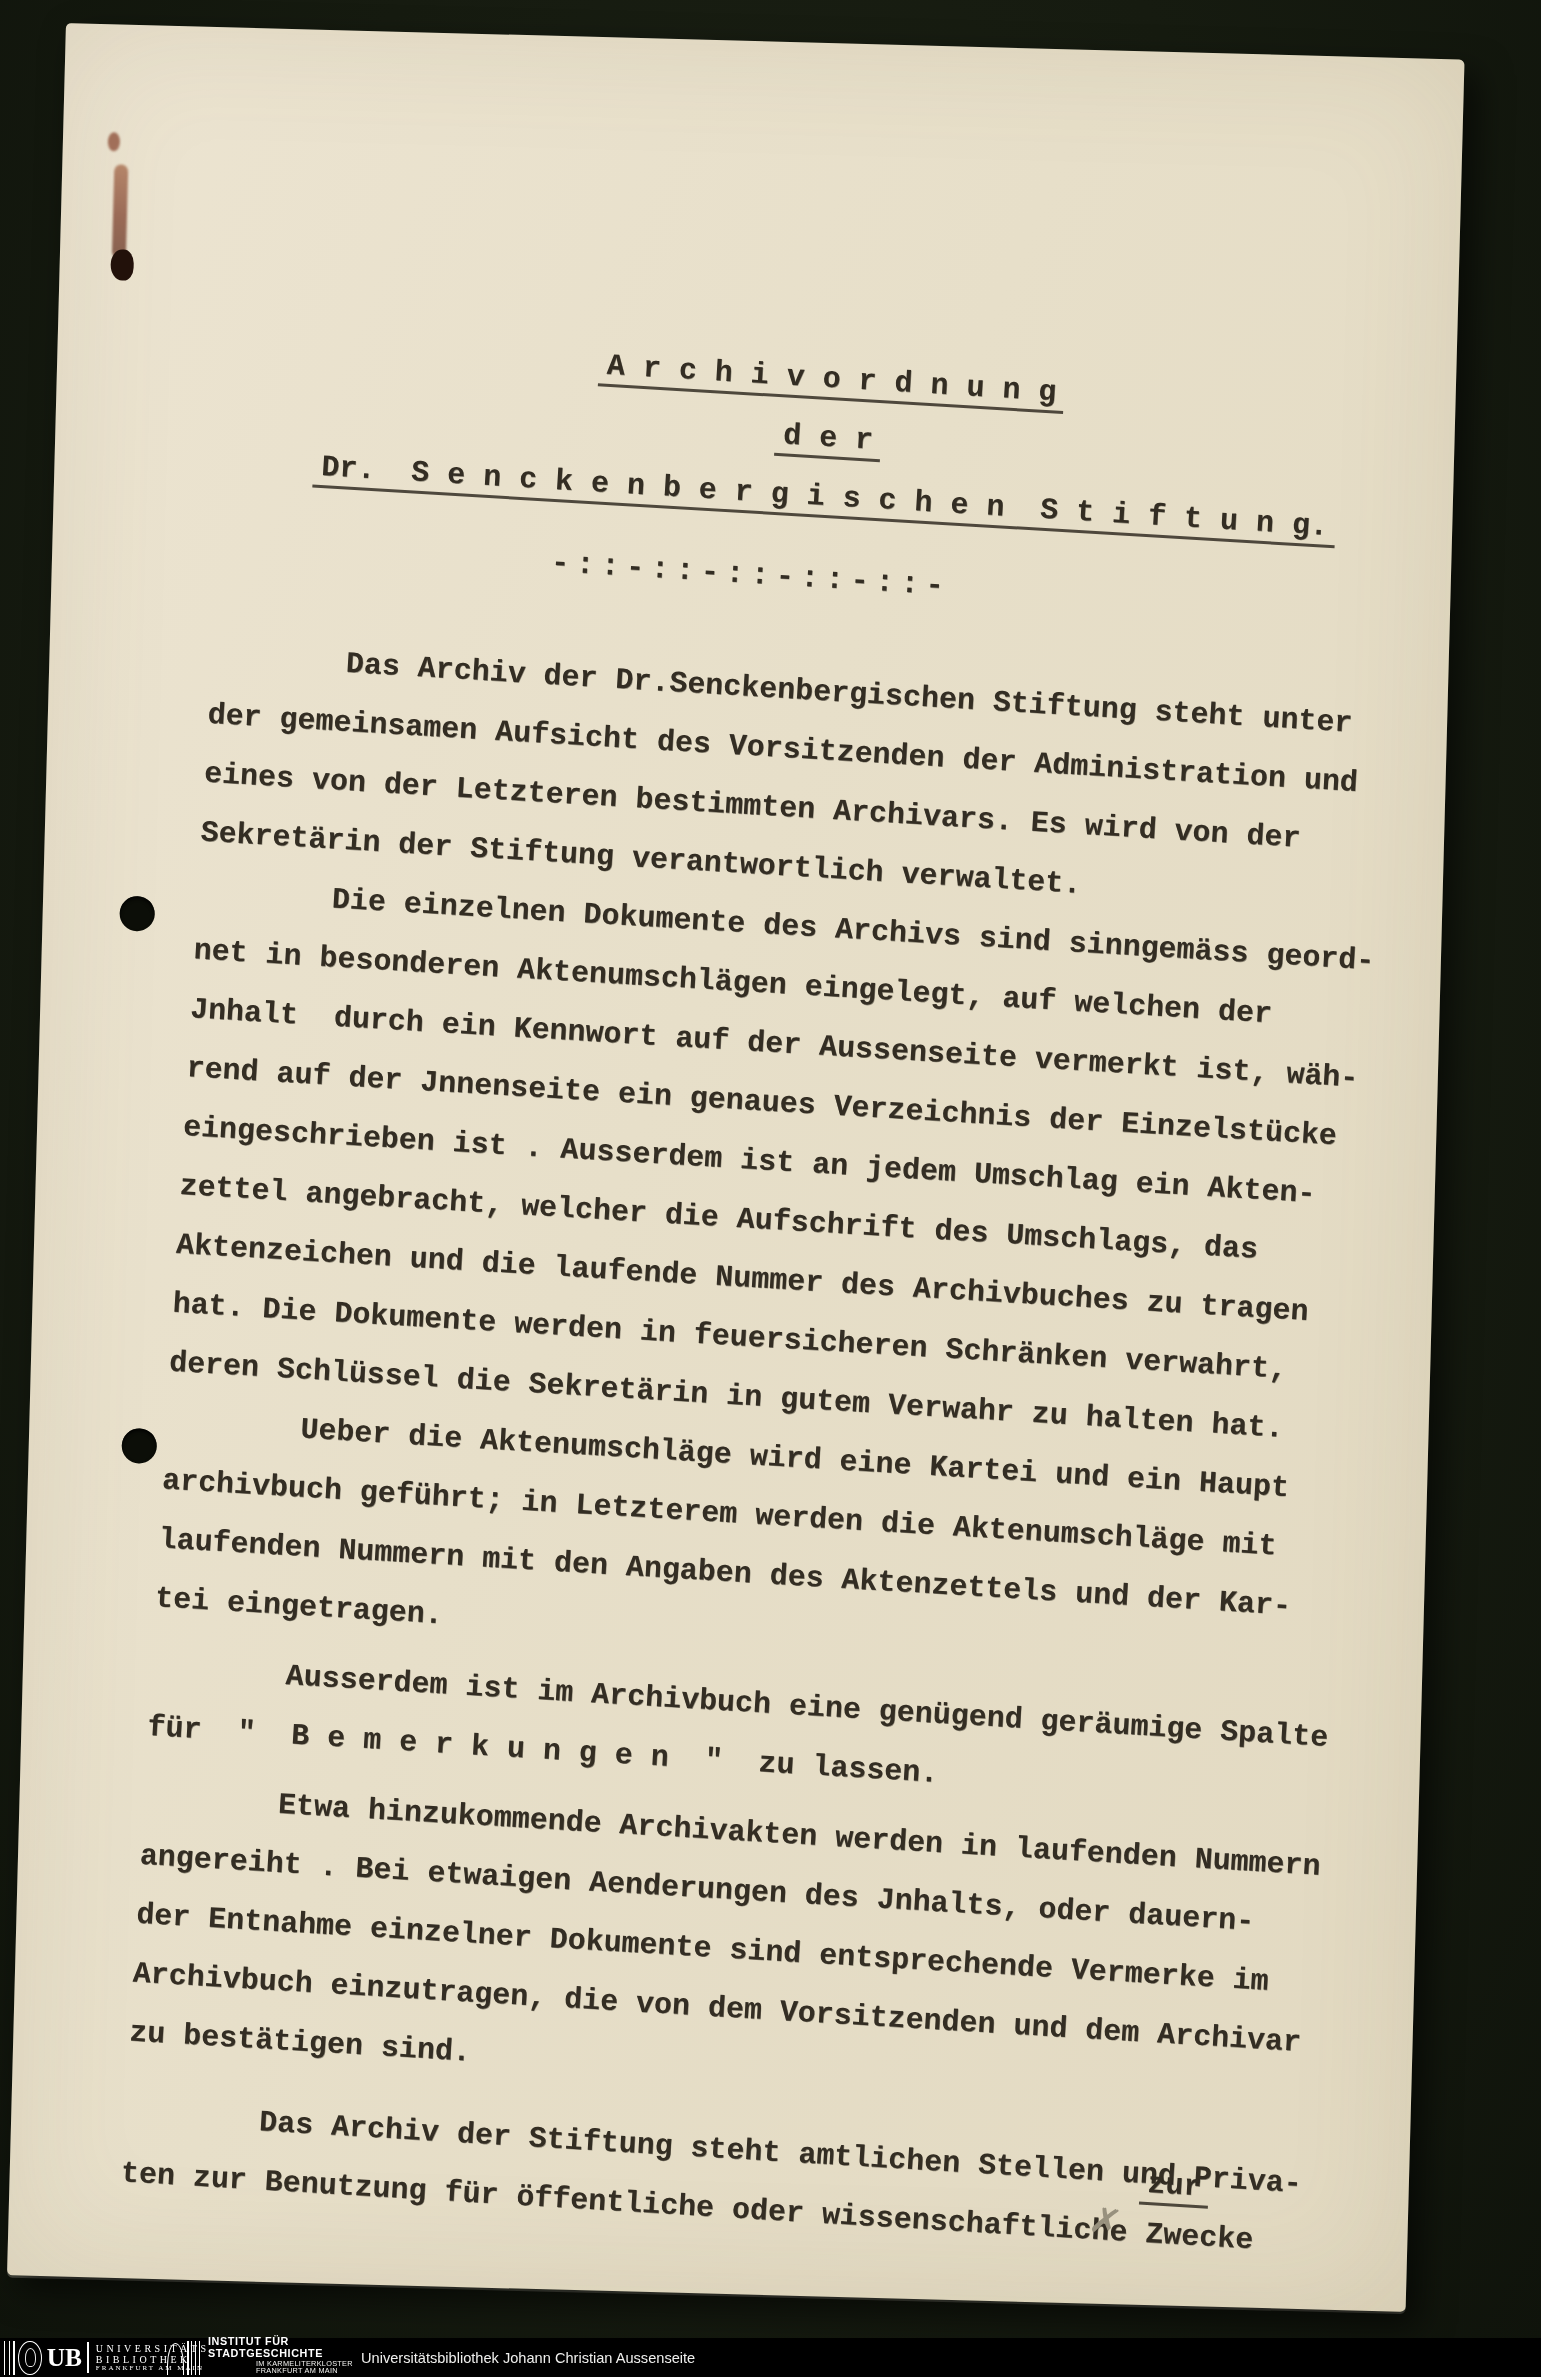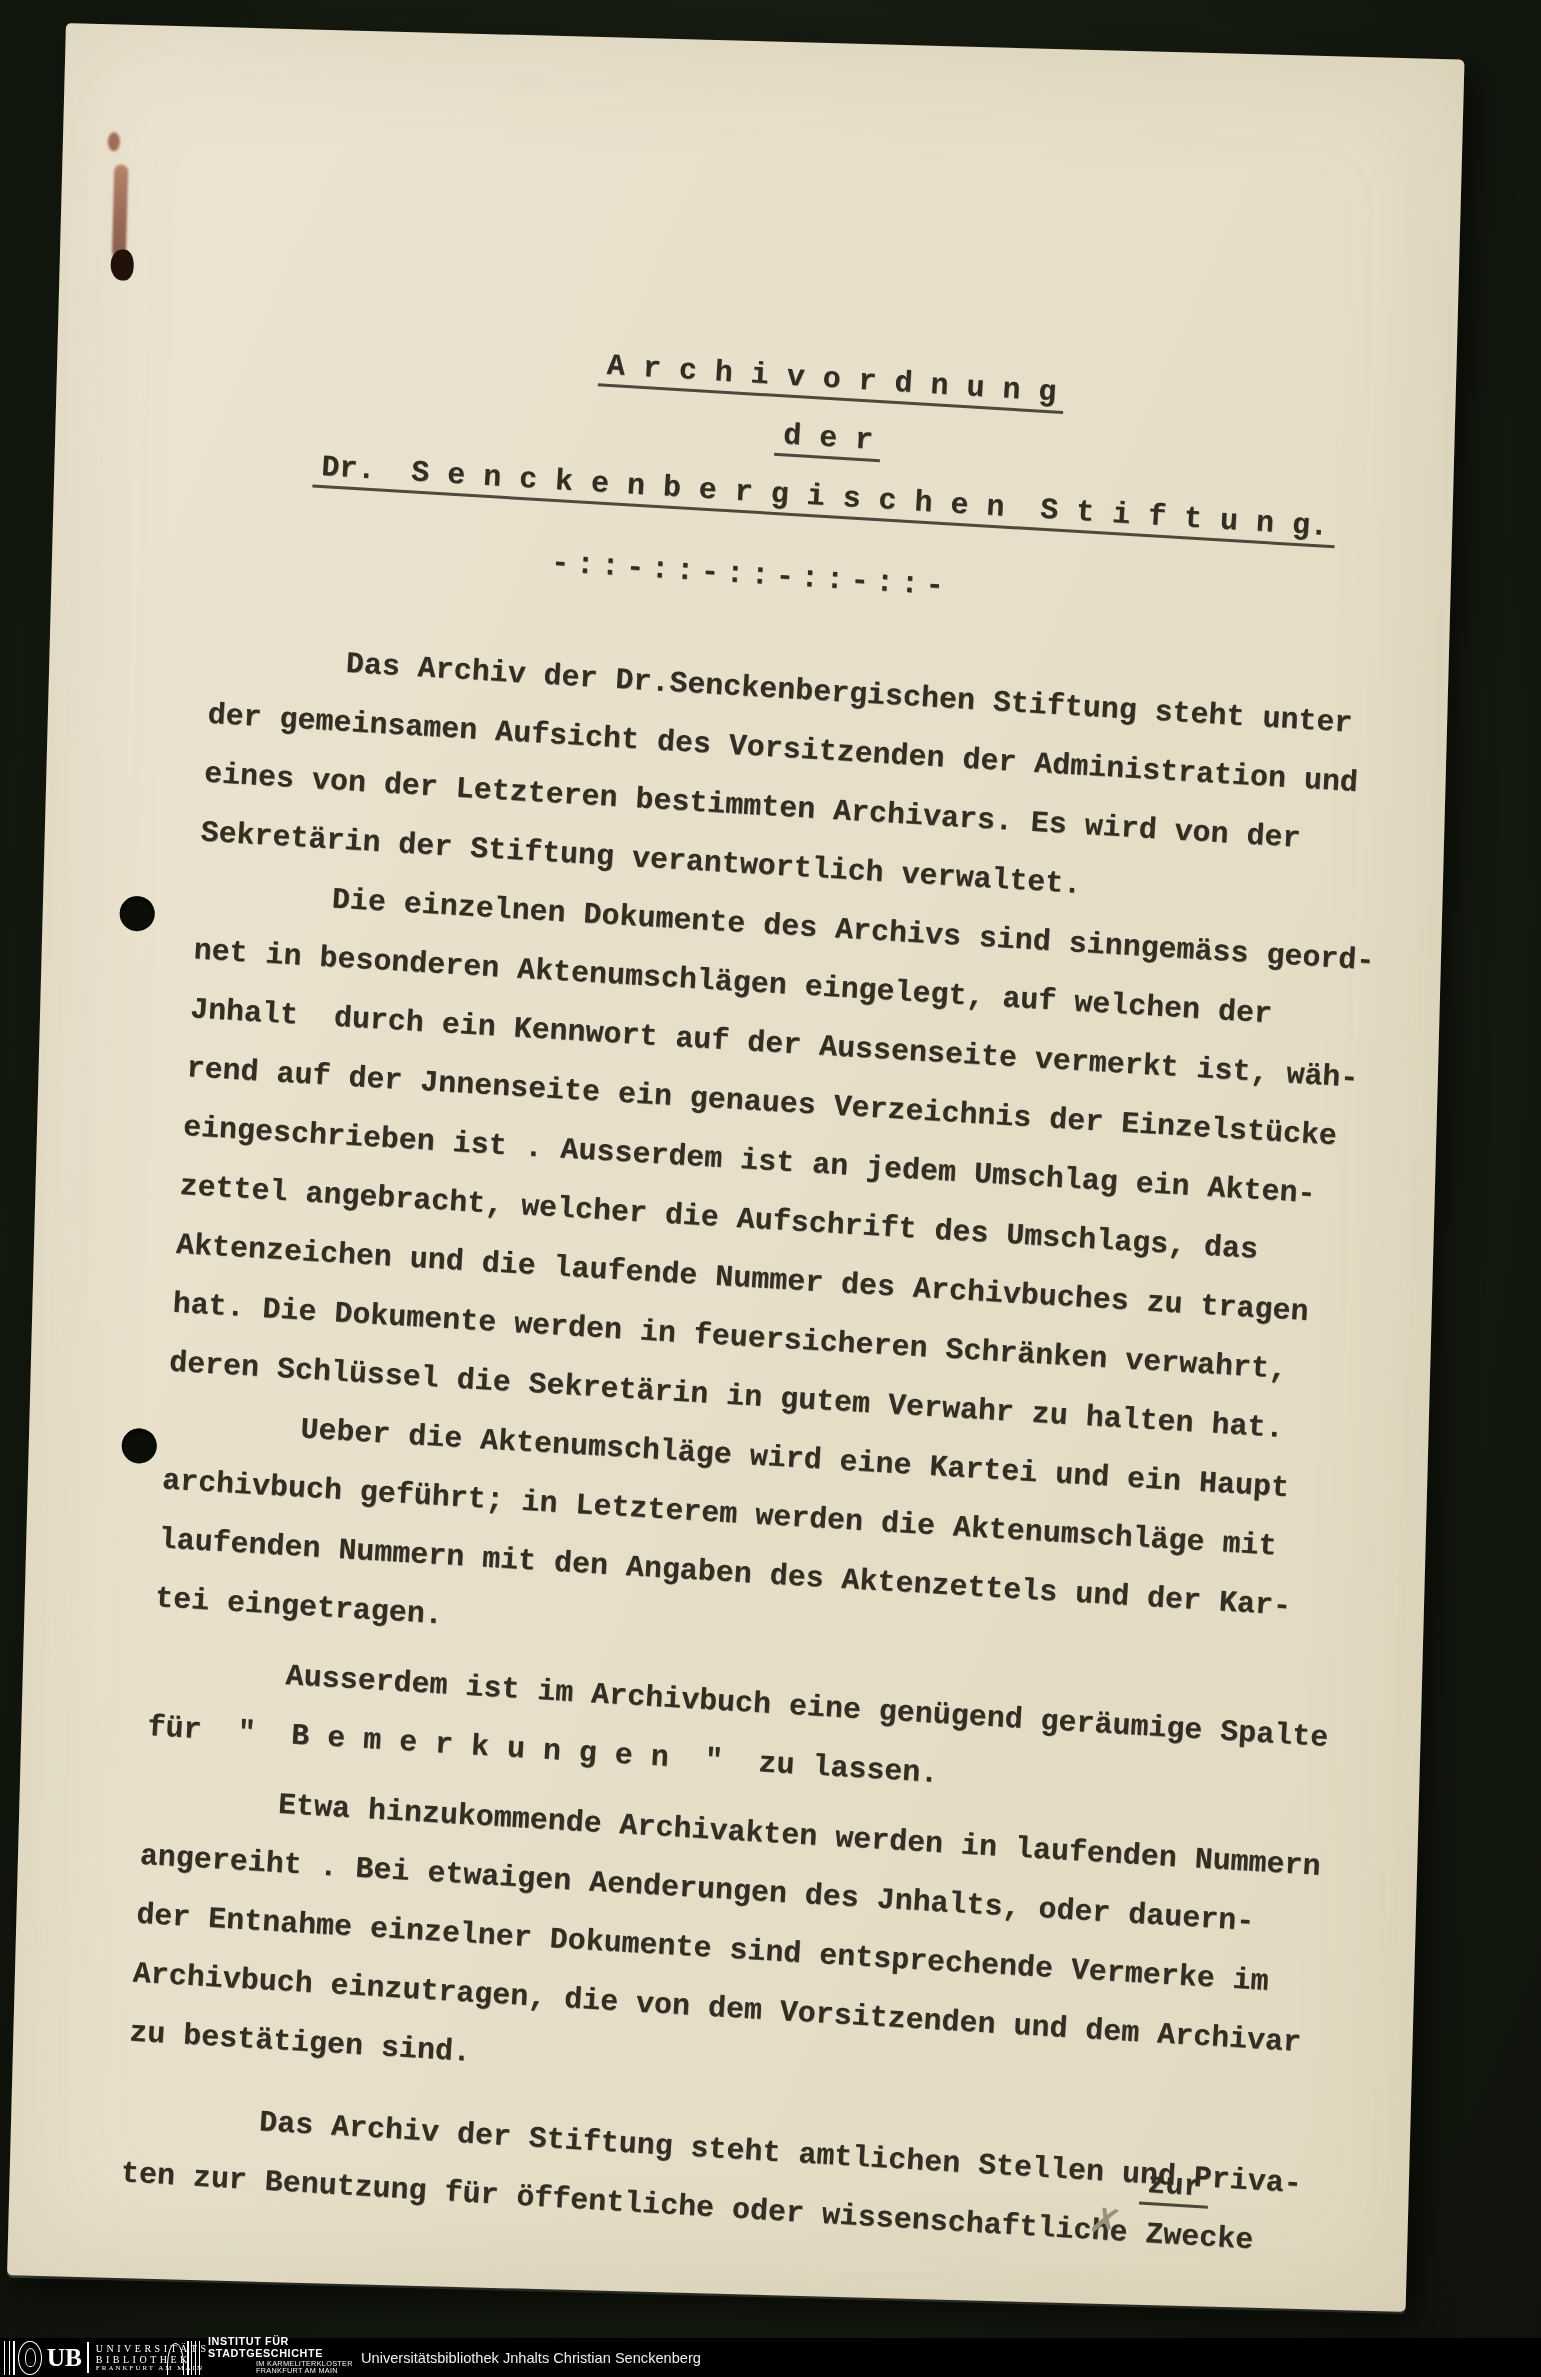--- a/index.html
+++ b/index.html
@@ -170,16 +170,16 @@
   <div class="isg">
     <span class="isg-icon"></span>
     <span class="isg-text">
       <div class="isg-t12">INSTITUT FÜR</div>
       <div class="isg-t12">STADTGESCHICHTE</div>
       <div class="isg-t34">IM KARMELITERKLOSTER</div>
       <div class="isg-t34">FRANKFURT AM MAIN</div>
     </span>
   </div>
 
-  <div class="center-label">Universitätsbibliothek Jnhalts Christian Senckenberg</div>
+  <div class="center-label">Universitätsbibliothek Johann Christian Aussenseite</div>
   <div class="dfg">DFG</div>
 </div>
 
 
 </body></html>

